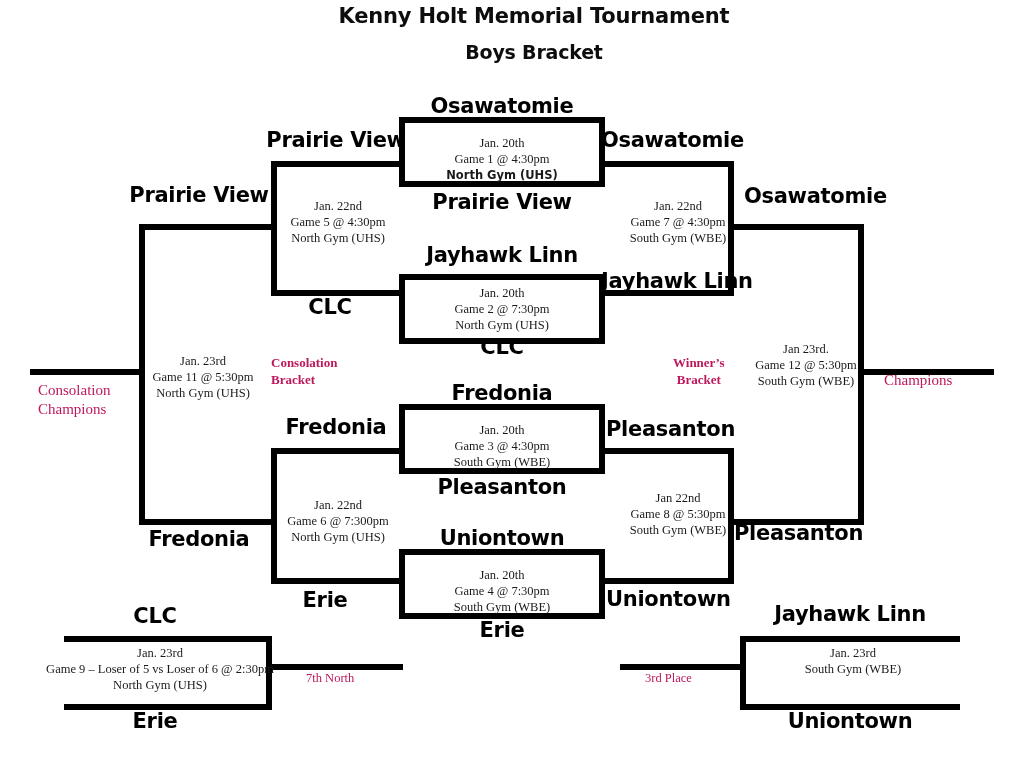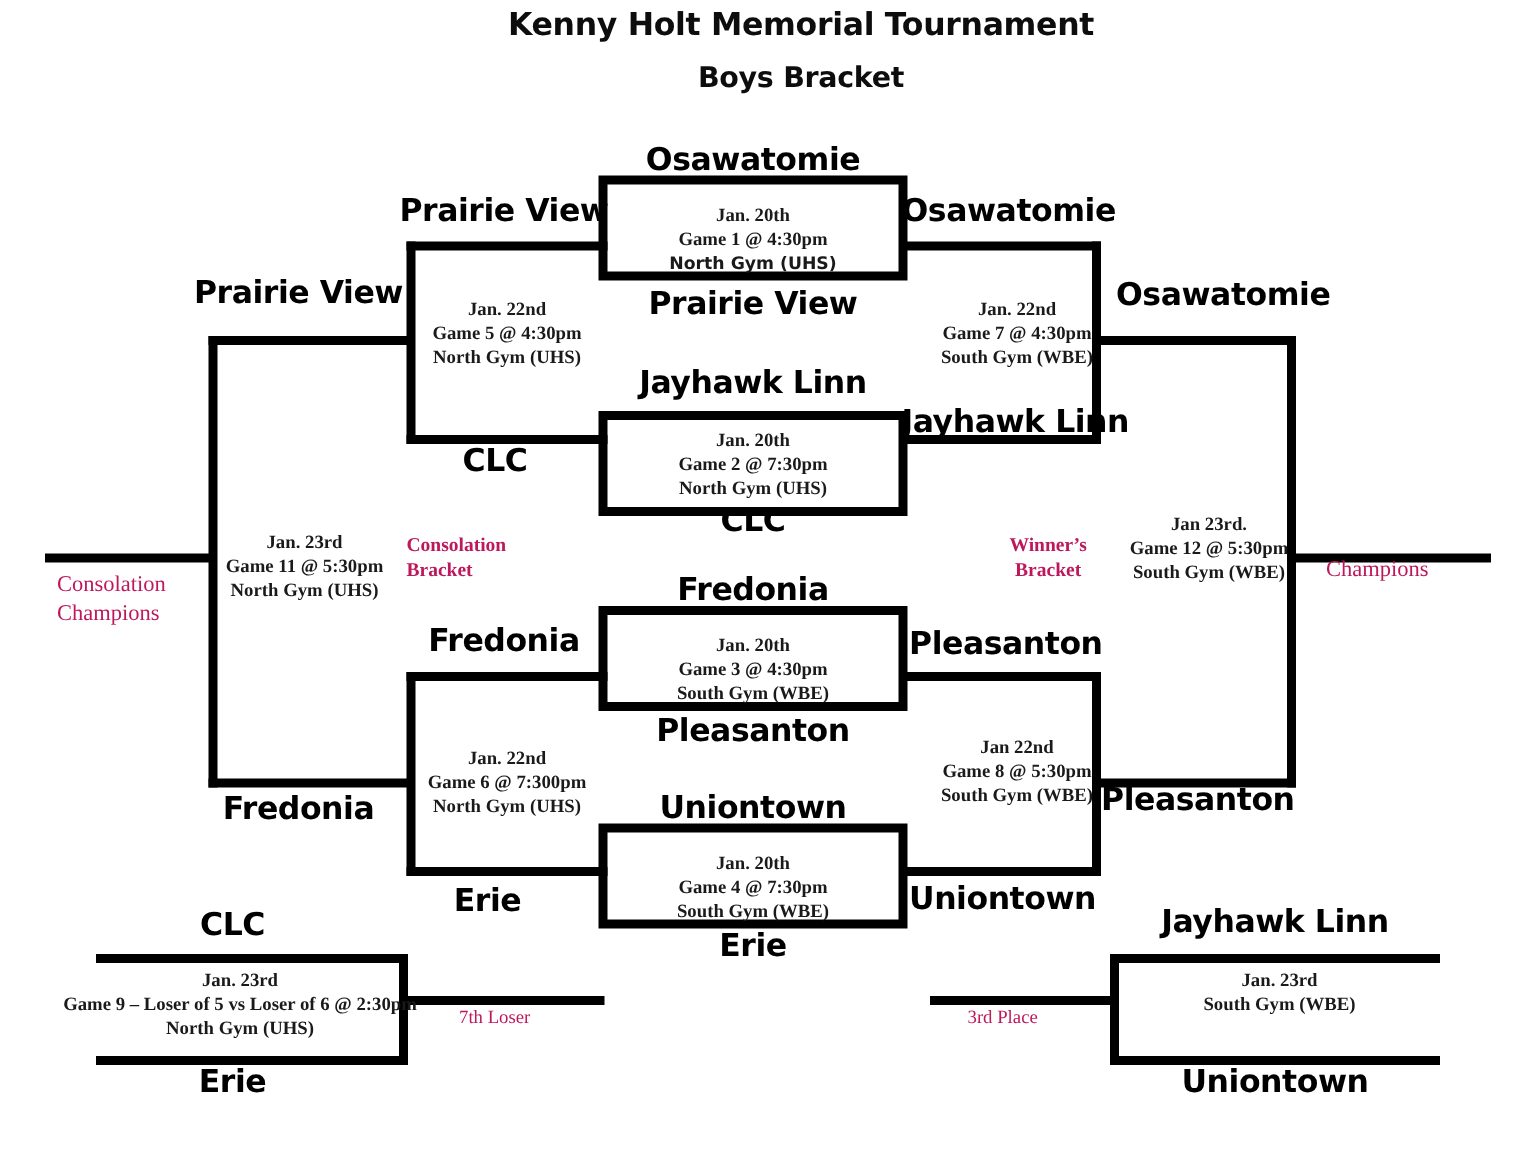--- a/index.html
+++ b/index.html
@@ -48,21 +48,21 @@
   .info {
     position: absolute;
     font-family: "Liberation Serif", "DejaVu Serif", serif;
     font-size: 12.5px;
     line-height: 16px;
     text-align: center;
     color: #1a1a1a;
     white-space: nowrap;
     transform: translateX(-50%);
   }
-  .info .l1, .info .l2, .info .l3 { display: block; font-weight: bold; }
+  .info .l1, .info .l2, .info .l3 { display: block; }
   .info .bold-sans {
     font-family: "DejaVu Sans", sans-serif;
     font-weight: bold;
     font-size: 11.5px;
   }
   .info.wide { white-space: nowrap; }
 
   
   .slabel {
     position: absolute;
@@ -225,21 +225,21 @@
   <div class="hline" style="left:64px; top:704px; width:208px;"></div>
   <div class="vline" style="left:266px; top:636px; height:74px;"></div>
   <div class="hline" style="left:266px; top:664px; width:137px;"></div>
   <div class="info wide" style="left:160px; top:645px;">
     <span class="l1">Jan. 23rd</span>
     <span class="l2">Game 9 – Loser of 5 vs Loser of 6 @ 2:30pm</span>
     <span class="l3">North Gym (UHS)</span>
   </div>
   <div class="team c" style="left:155px; top:605px;">CLC</div>
   <div class="team c" style="left:155px; top:710px;">Erie</div>
-  <div class="slabel small" style="left:306px; top:669px;">7th Loser</div>
+  <div class="slabel small" style="left:306px; top:669px;">7th North</div>
 
   <div class="hline" style="left:740px; top:636px; width:220px;"></div>
   <div class="hline" style="left:740px; top:704px; width:220px;"></div>
   <div class="vline" style="left:740px; top:636px; height:74px;"></div>
   <div class="hline" style="left:620px; top:664px; width:124px;"></div>
   <div class="info wide" style="left:853px; top:645px;">
     <span class="l1">Jan. 23rd</span>
     <span class="l3">South Gym (WBE)</span>
   </div>
   <div class="team c" style="left:850px; top:603px;">Jayhawk Linn</div>

